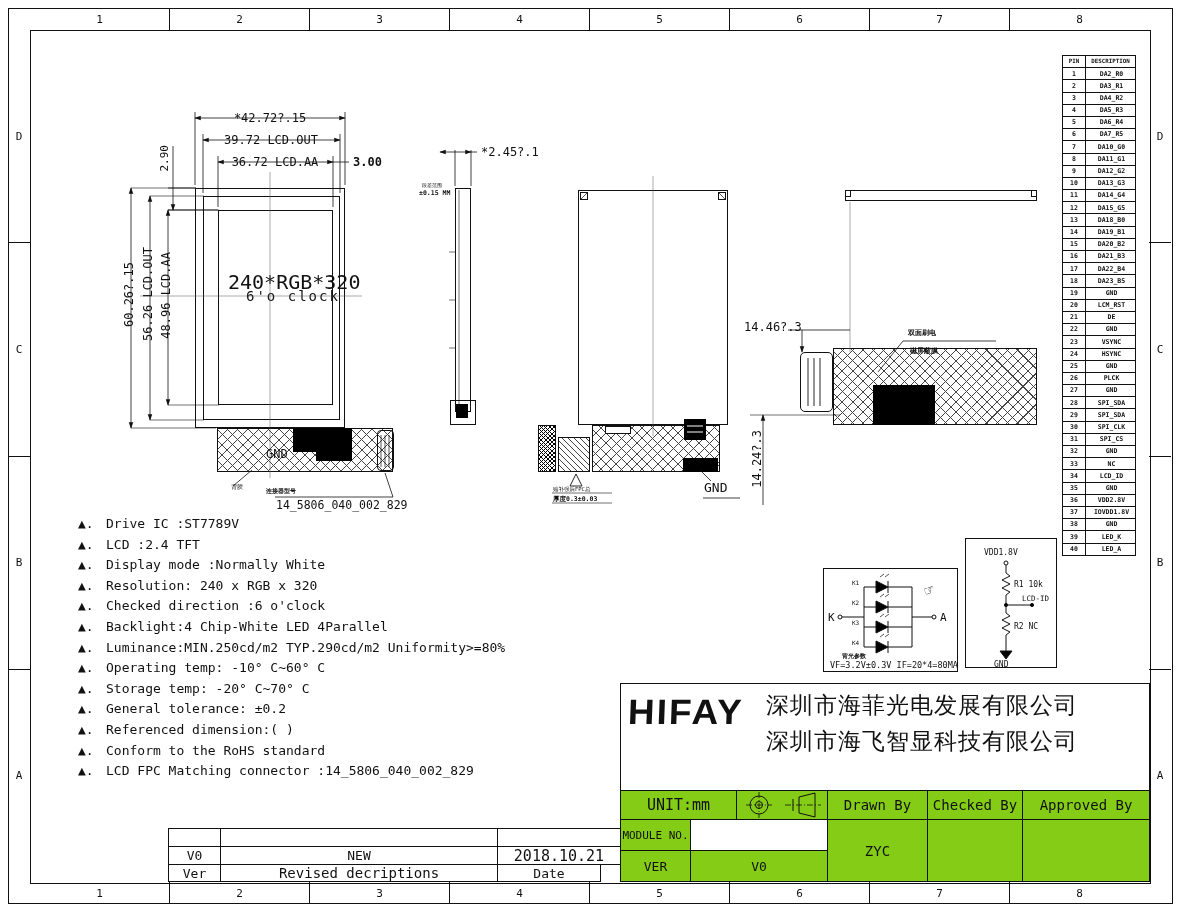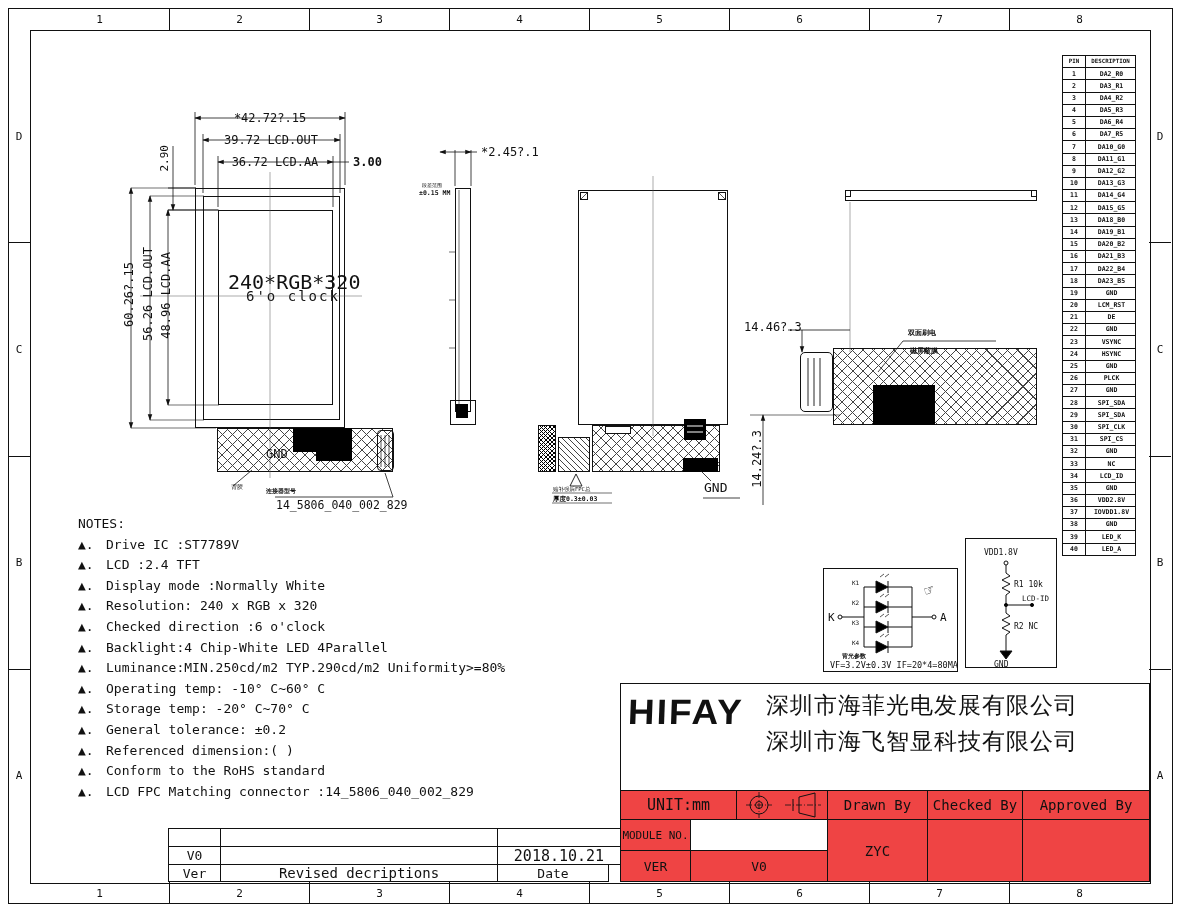--- a/index.html
+++ b/index.html
@@ -36,21 +36,21 @@
   #pin-table th,#pin-table td{border:1px solid #111;height:11.2px;padding:0 1px;line-height:1;}
   #pin-table th{font-size:5.8px;}
   #pin-table td:first-child{width:20px;text-align:center;}
   #pin-table td:last-child{text-align:center;padding-left:3px;}
   
   #notes{position:absolute;left:78px;top:514px;font-size:13px;line-height:20.6px;white-space:nowrap;}
   .note-line{display:flex;}
   .bullet{width:28px;}
   
   .cell{position:absolute;border:1px solid #111;box-sizing:border-box;display:flex;
-        align-items:center;justify-content:center;white-space:nowrap;background:#ef4444;}
+        align-items:center;justify-content:center;white-space:nowrap;background:#84cc16;}
   .rev-cell{position:absolute;border:1px solid #111;box-sizing:border-box;display:flex;
         align-items:center;justify-content:center;white-space:nowrap;font-size:13px;background:#fff;}
   .company{position:absolute;font-family:"Liberation Serif","DejaVu Serif",serif;
            font-size:23px;letter-spacing:1px;white-space:nowrap;}
   .logo{position:absolute;font-family:"Liberation Sans",sans-serif;font-weight:700;
         font-size:37px;letter-spacing:2px;transform:scaleY(.95) skewX(-2deg);}
   .ctext{position:absolute;white-space:nowrap;}
 </style>
 </head>
 <body>
@@ -313,21 +313,20 @@
           <td>LED_K</td>
         </tr>
         <tr>
           <td>40</td>
           <td>LED_A</td>
         </tr>
       </tbody>
   </table>
 
   <div id="notes">
-    <div class="note-line">NOTES:</div>
     <div id="notes-list">
         <div class="note-line">
           <span class="bullet">▲.</span>
           <span class="ntext">Drive IC :ST7789V</span>
         </div>
         <div class="note-line">
           <span class="bullet">▲.</span>
           <span class="ntext">LCD :2.4 TFT</span>
         </div>
         <div class="note-line">
@@ -456,24 +455,25 @@
   <div class="cell" style="left:620px;top:850px;width:71px;height:32px;font-size:13px;">VER</div>
   <div class="cell" style="left:690px;top:850px;width:138px;height:32px;font-size:13px;">V0</div>
   <div class="cell" style="left:827px;top:819px;width:101px;height:63px;font-size:14px;">ZYC</div>
   <div class="cell" style="left:927px;top:819px;width:96px;height:63px;"></div>
   <div class="cell" style="left:1022px;top:819px;width:128px;height:63px;"></div>
 
   <div class="rev-cell" style="left:168px;top:828px;width:53px;height:19px;"></div>
   <div class="rev-cell" style="left:220px;top:828px;width:278px;height:19px;"></div>
   <div class="rev-cell" style="left:497px;top:828px;width:124px;height:19px;"></div>
   <div class="rev-cell" style="left:168px;top:846px;width:53px;height:19px;">V0</div>
+  <div class="rev-cell" style="left:220px;top:846px;width:278px;height:19px;">NEW</div>
   <div class="rev-cell" style="left:497px;top:846px;width:124px;height:19px;font-size:15px;">2018.10.21</div>
   <div class="rev-cell" style="left:168px;top:864px;width:53px;height:18px;">Ver</div>
   <div class="rev-cell" style="left:220px;top:864px;width:278px;height:18px;font-size:14px;">Revised decriptions</div>
-  <div class="rev-cell" style="left:497px;top:864px;width:112px;height:18px;">Date</div>
+  <div class="rev-cell" style="left:497px;top:864px;width:104px;height:18px;">Date</div>
 
   <svg class="overlay" width="1181" height="912">
     <defs>
       <marker id="ar" viewBox="0 0 10 10" refX="9" refY="5" markerWidth="8" markerHeight="8" orient="auto-start-reverse">
         <path d="M0,1.5 L10,5 L0,8.5 z" fill="#111"></path>
       </marker>
     </defs>
     <g stroke="#111" stroke-width="0.8" fill="none">
 
       <path d="M195,185 V112 M345,185 V112 M203,193 V134 M340,193 V134 M218,207 V156 M333,207 V156"></path>

